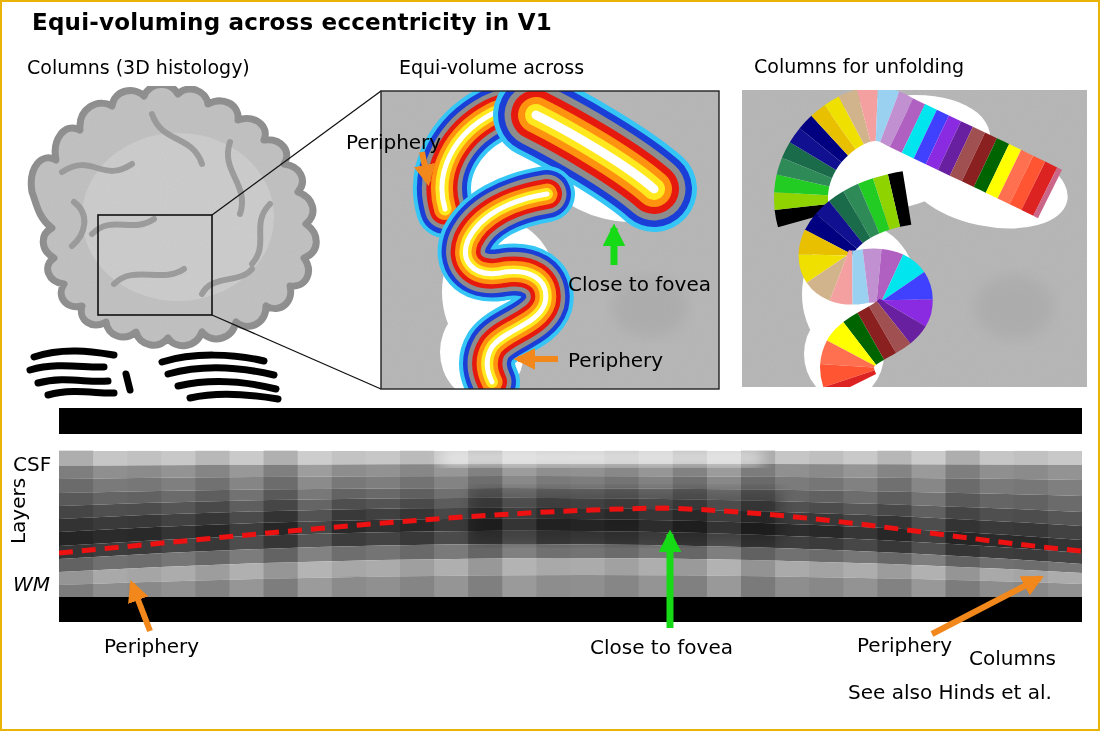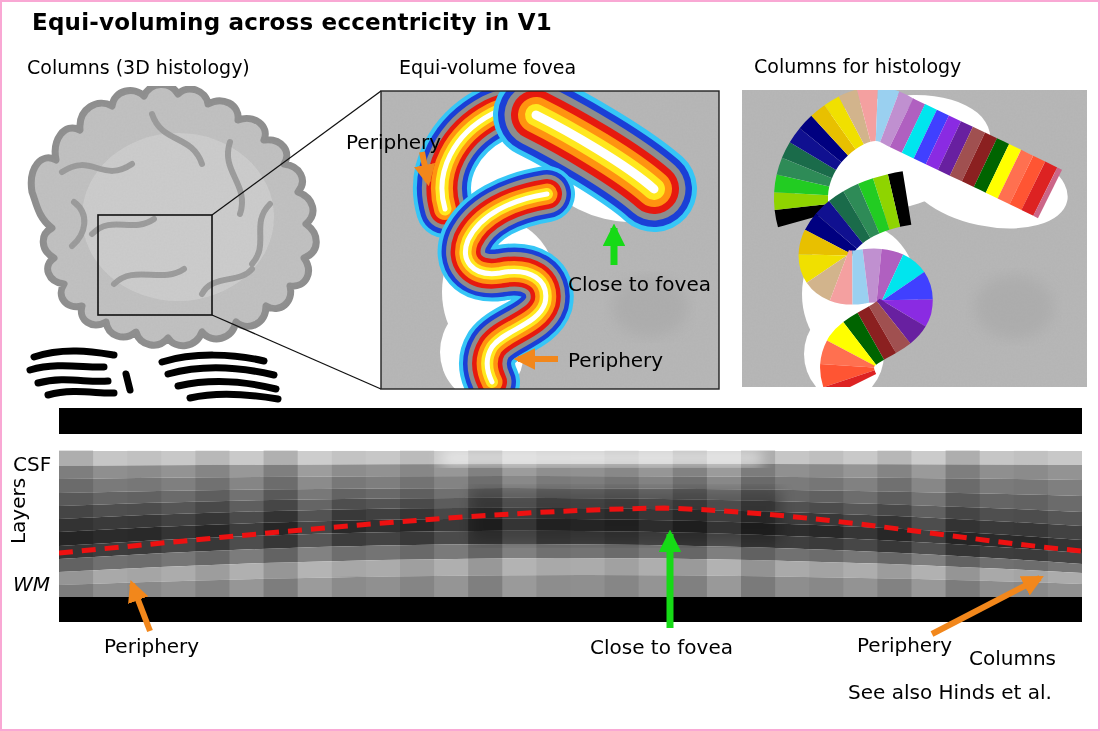--- a/index.html
+++ b/index.html
@@ -1,18 +1,18 @@
 <!DOCTYPE html>
 <html><head>
 <meta charset="utf-8">
 <style>
   html,body{margin:0;padding:0;background:#666;}
   #fig{
     position:relative; width:1100px; height:731px; background:#ffffff;
-    border:2px solid #f9a8d4; box-sizing:border-box; overflow:hidden;
+    border:2px solid #eab308; box-sizing:border-box; overflow:hidden;
     font-family:"DejaVu Sans","Liberation Sans",sans-serif; color:#000;
   }
   .abs{position:absolute;}
   #title{left:30px; top:7px; font-size:23px; font-weight:bold; letter-spacing:0.2px;}
   .panel-label{font-size:19px;}
   .ann{font-size:20px; white-space:nowrap;text-align:center;}
   #lbl-layers{transform:rotate(-90deg); transform-origin:center center; width:70px; text-align:center;}
   svg{position:absolute; left:0; top:0;}
 </style>
 </head>
@@ -263,22 +263,22 @@
       <line x1="612" y1="263" x2="612" y2="226" stroke="#16DA16" stroke-width="7" marker-end="url(#mGr)"></line>
       <line x1="148" y1="629" x2="130" y2="582" stroke="#F2871B" stroke-width="6" marker-end="url(#mOr)"></line>
       <line x1="668" y1="626" x2="668" y2="532" stroke="#16DA16" stroke-width="7" marker-end="url(#mGr)"></line>
       <line x1="930" y1="632" x2="1038" y2="576" stroke="#F2871B" stroke-width="6" marker-end="url(#mOr)"></line>
     </g>
   </svg>
 
   <div class="abs" id="title">Equi-voluming across eccentricity in V1</div>
 
   <div class="abs panel-label" style="left:25px;  top:54px;">Columns (3D histology)</div>
-  <div class="abs panel-label" style="left:397px; top:54px;">Equi-volume fovea</div>
-  <div class="abs panel-label" style="left:752px; top:53px;">Columns for histology</div>
+  <div class="abs panel-label" style="left:397px; top:54px;">Equi-volume across</div>
+  <div class="abs panel-label" style="left:752px; top:53px;">Columns for unfolding</div>
 
   <div class="abs ann" style="left:344px; top:128px;">Periphery</div>
   <div class="abs ann" style="left:566px; top:270px;">Close to fovea</div>
   <div class="abs ann" style="left:566px; top:346px;">Periphery</div>
 
   <div class="abs ann" style="left:11px; top:450px;">CSF</div>
   <div class="abs ann" id="lbl-layers" style="left:-19px; top:497px;">Layers</div>
   <div class="abs ann" style="left:11px; top:570px;font-style:italic;">WM</div>
 
   <div class="abs ann" style="left:102px; top:632px;">Periphery</div>

